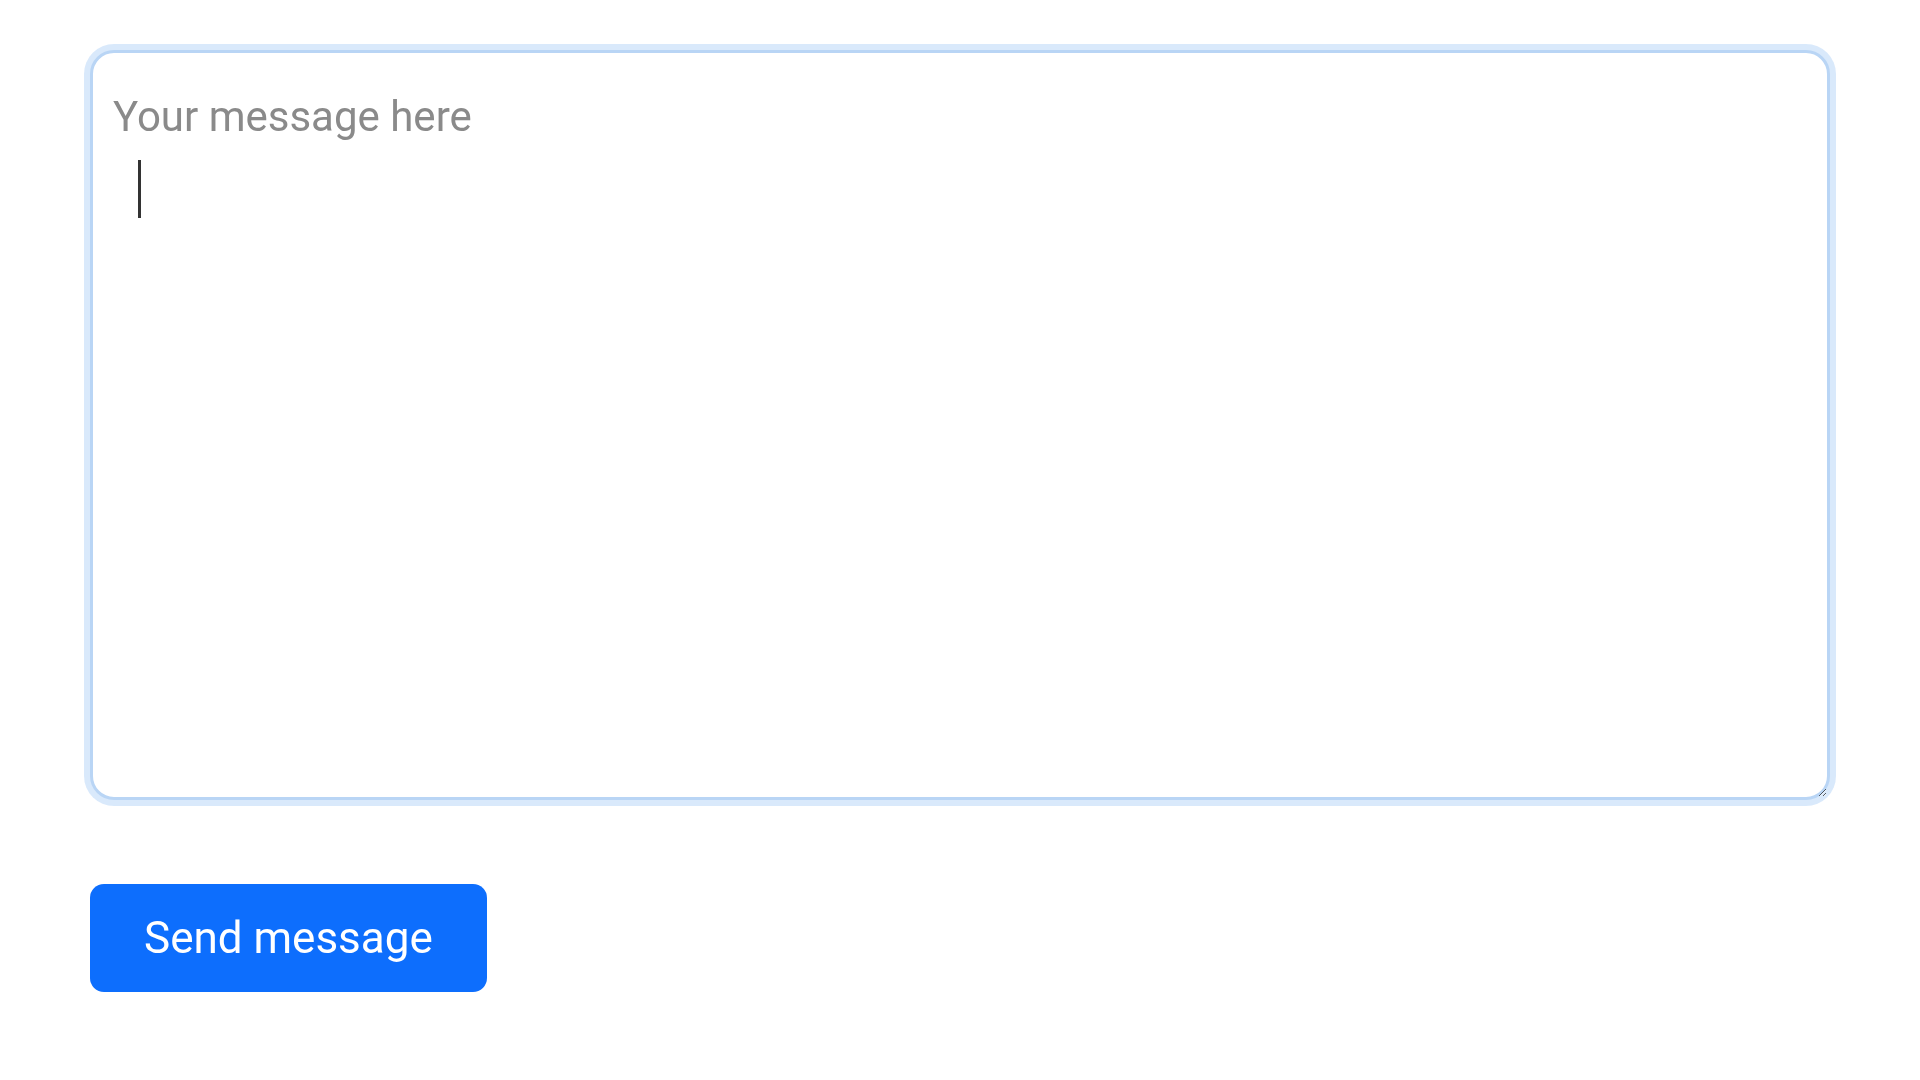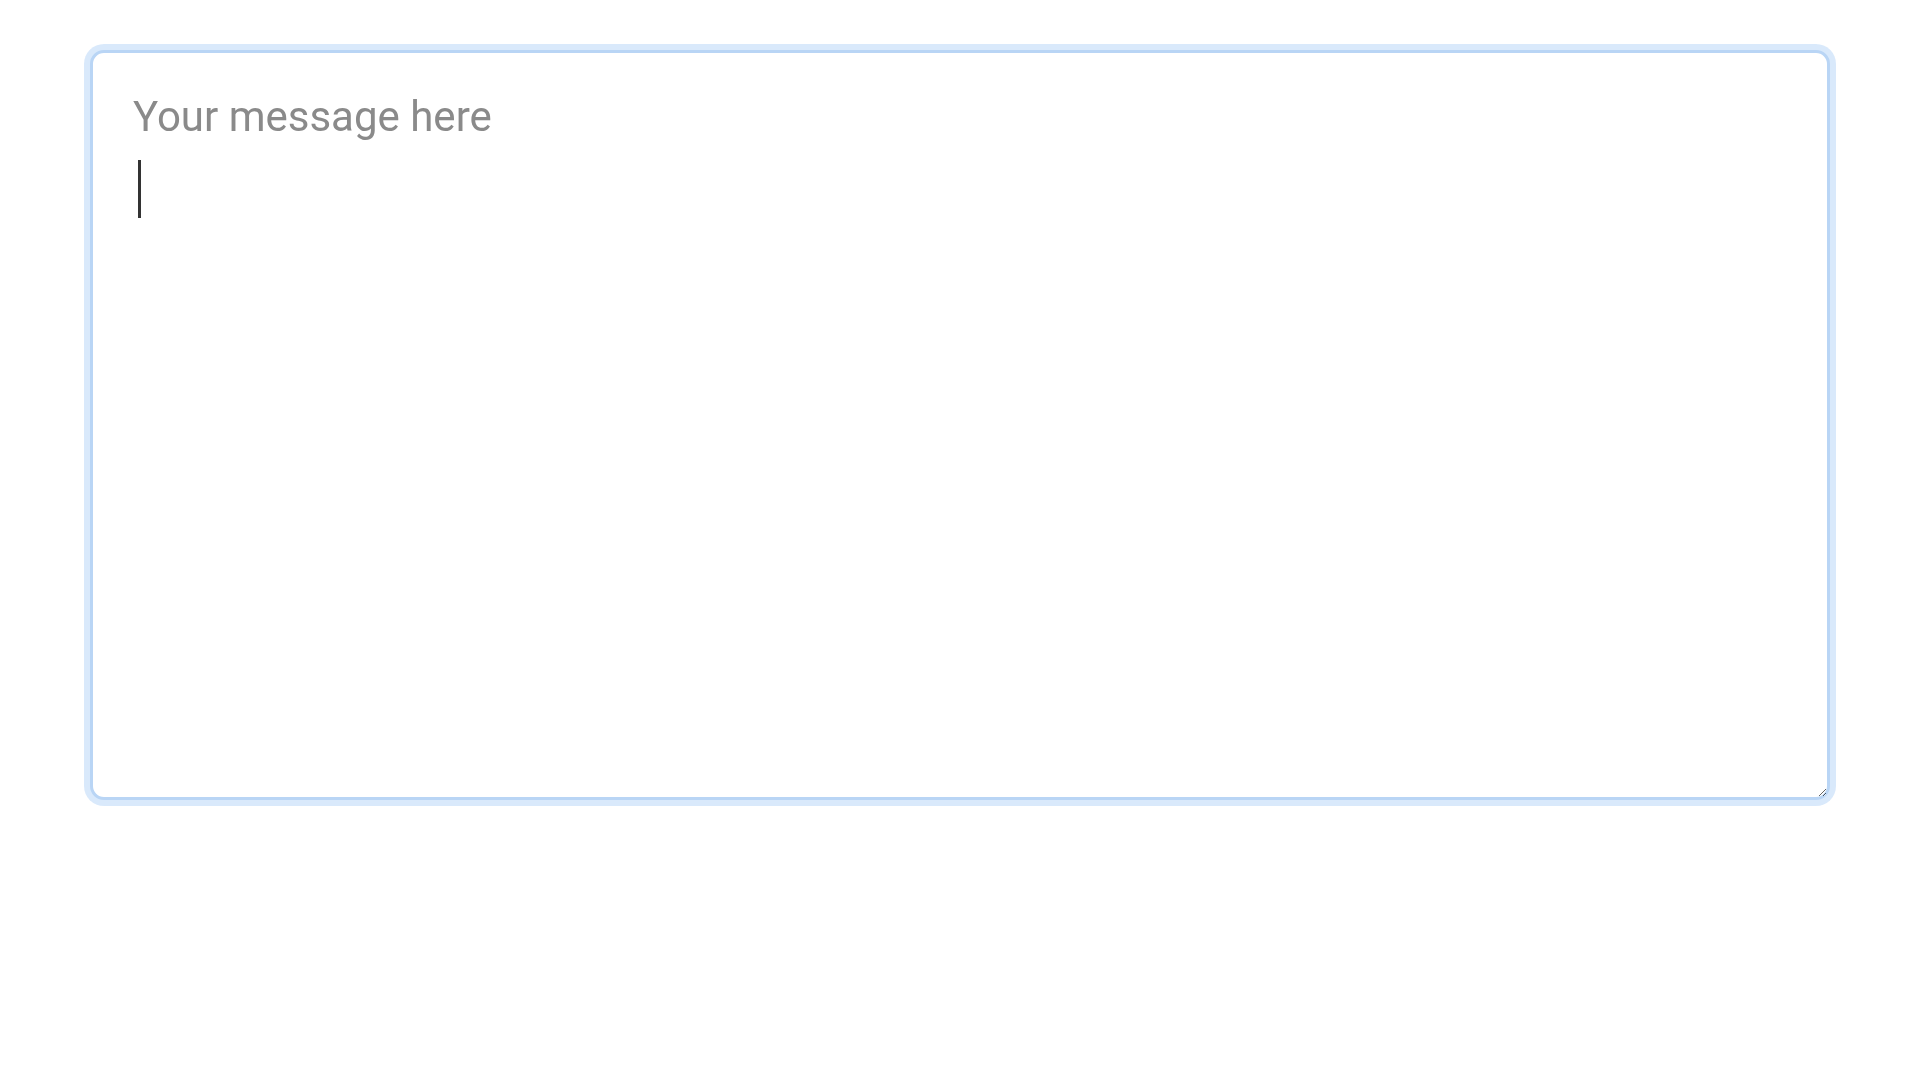--- a/index.html
+++ b/index.html
@@ -8,26 +8,26 @@
       padding: 0;
     }
     body {
       font-family: -apple-system, BlinkMacSystemFont, "Segoe UI", Roboto, Helvetica, Arial, sans-serif;
       background: #fff;
       padding: 50px 90px;
     }
     .message-textarea {
       width: 100%;
       height: 750px;
-      padding: 35px 40px;
+      padding: 35px 20px;
       font-size: 42px;
       font-family: inherit;
       color: #333;
       border: 3px solid #b9d5f5;
-      border-radius: 14px;
+      border-radius: 24px;
       outline: none;
       resize: both;
       box-shadow: 0 0 0 6px rgba(160, 200, 245, 0.4);
       line-height: 1.4;
     }
     .message-textarea::placeholder {
       color: #8a8a8a;
       opacity: 1;
     }
     .send-button {
@@ -61,13 +61,14 @@
     }
   </style>
 </head>
 <body>
 
 <div class="container">
   <div class="textarea-wrapper">
     <textarea class="message-textarea" placeholder="Your message here" style=""></textarea>
     <div class="blink-cursor"></div>
   </div>
+  <button class="send-button">Send message</button>
 </div>
 
 </body></html>

